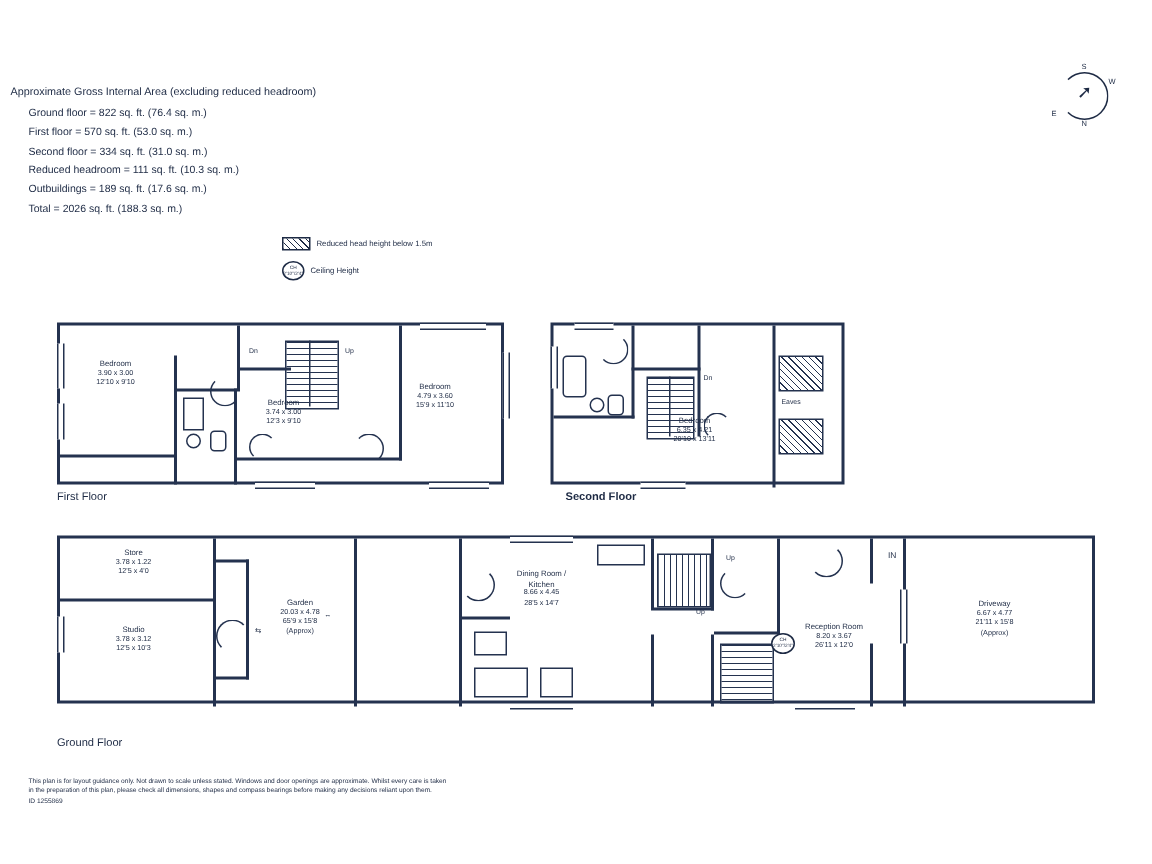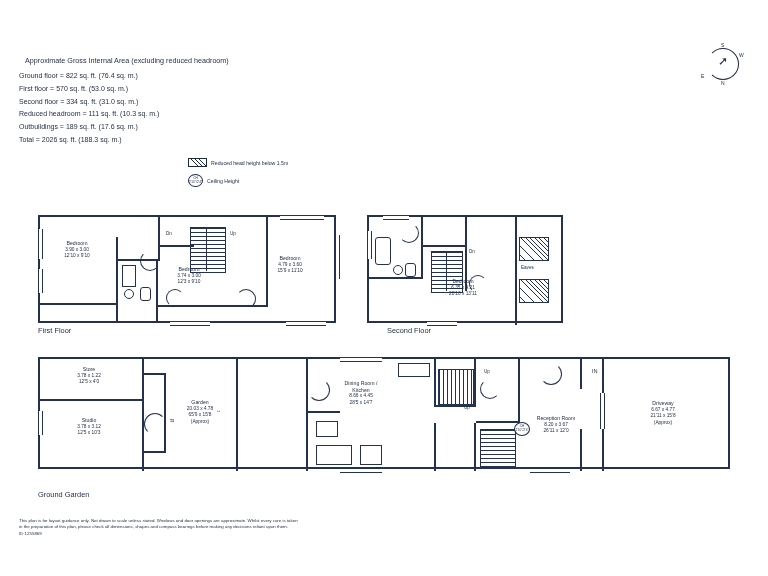--- a/index.html
+++ b/index.html
@@ -25,21 +25,21 @@
     left: 18px;
     top: 34px;
     font-family: "Liberation Serif", serif;
     font-size: 17px;
     font-weight: bold;
     letter-spacing: 0.6px;
     color: #e8716d;
   }
   .subtitle {
     position: absolute;
-    left: 25px;
+    left: 7px;
     top: 56px;
     font-size: 7.2px;
     color: #1d2a44;
   }
   .area-list {
     position: absolute;
     left: 19px;
     top: 70px;
     font-size: 7px;
     line-height: 12.8px;
@@ -345,21 +345,21 @@
     <div class="door-arc" style="left:30px; top:6px; width:18px; height:18px; border-color:transparent; border-bottom-color:#24324f; border-right-color:#24324f;"></div>
     <div class="door-arc" style="left:100px; top:58px; width:16px; height:16px; border-color:transparent; border-top-color:#24324f; border-left-color:#24324f;"></div>
     <div class="tag" style="left:100px; top:32px;">Dn</div>
     <div class="tag" style="left:152px; top:48px;">Eaves</div>
   </div>
   <div class="room" style="left:420px; top:278px; width:86px;">
     <div class="nm">Bedroom</div>
     <div class="dim">6.35 x 4.21</div>
     <div class="dim">20'10 x 13'11</div>
   </div>
-  <div class="plan-label" style="left:387px; top:326px;">Second Floor</div>
+  <div class="plan-label" style="left:377px; top:326px;font-weight:bold;">Second Floor</div>
 
   <div class="plan" style="left:38px; top:357px; width:692px; height:112px;">
 
     <div class="wall" style="left:102px; top:0px; width:2px; height:112px;"></div>
     <div class="wall" style="left:0px; top:40px; width:104px; height:2px;"></div>
     <div class="wall" style="left:102px; top:14px; width:24px; height:2px;"></div>
     <div class="wall" style="left:124px; top:14px; width:2px; height:80px;"></div>
     <div class="wall" style="left:102px; top:92px; width:24px; height:2px;"></div>
 
     <div class="wall" style="left:196px; top:0px; width:2px; height:112px;"></div>
@@ -436,21 +436,21 @@
     <span>CH</span>
     <span>2'10"/2'4"</span>
   </div>
   <div class="room" style="left:618px; top:400px; width:90px;">
     <div class="nm">Driveway</div>
     <div class="dim">6.67 x 4.77</div>
     <div class="dim">21'11 x 15'8</div>
     <div class="dim">(Approx)</div>
   </div>
 
-  <div class="plan-label" style="left:38px; top:490px;">Ground Garden</div>
+  <div class="plan-label" style="left:38px; top:490px;">Ground Floor</div>
 
   <div class="disclaimer">
     <div>This plan is for layout guidance only. Not drawn to scale unless stated. Windows and door openings are approximate. Whilst every care is taken</div>
     <div>in the preparation of this plan, please check all dimensions, shapes and compass bearings before making any decisions reliant upon them.</div>
     <div>ID 1255869</div>
   </div>
 
 </div>
 
 </body></html>

